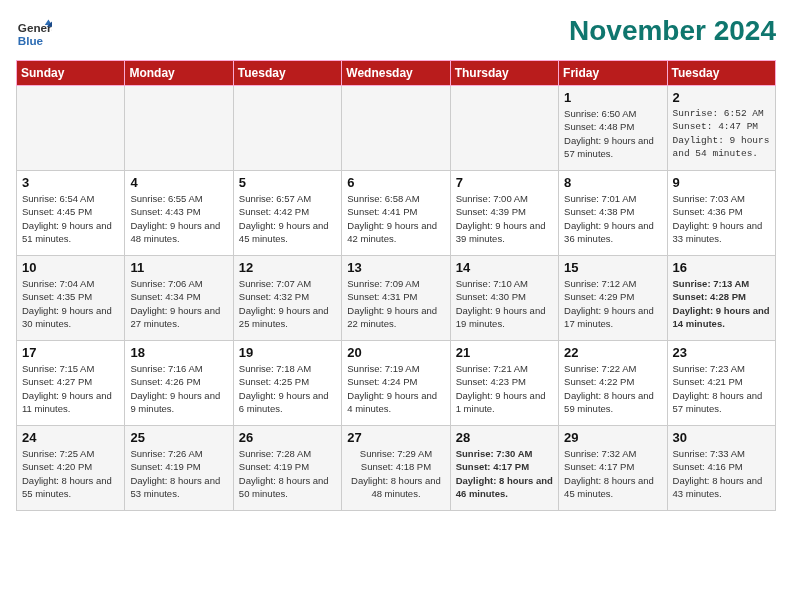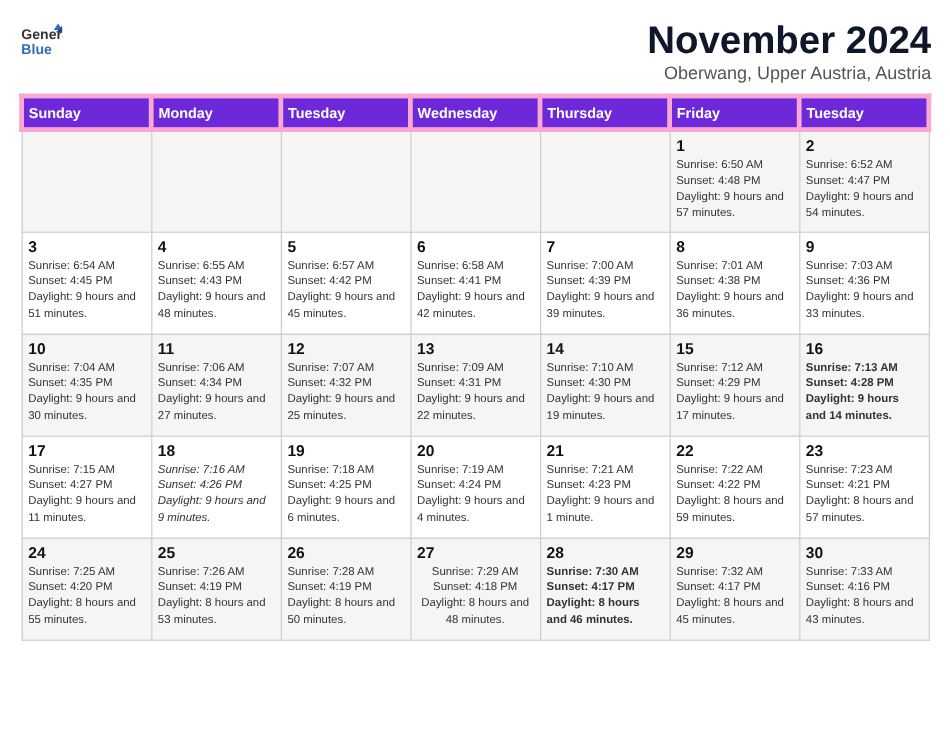--- a/index.html
+++ b/index.html
@@ -22,43 +22,43 @@
       gap: 4px;
     }
     .logo-icon {
       width: 36px;
       height: 36px;
     }
     .title-area {
       text-align: right;
     }
     .month-title {
-      font-size: 32px;
+      font-size: 28px;
       font-weight: bold;
-      color: #0f172a;
+      color: #0f766e;
       line-height: 1.1;
     }
     .location-title {
       font-size: 15px;
       color: #555;
       margin-top: 2px;
     }
     table {
       width: 100%;
       border-collapse: collapse;
       table-layout: fixed;
     }
     thead tr th {
-      background-color: #6d28d9;
+      background-color: #b91c1c;
       color: #fff;
       font-size: 12px;
       font-weight: bold;
       padding: 5px 4px;
       text-align: left;
-      border: 4px solid #f9a8d4;
+      border: 1px solid #f9a8d4;
     }
     tbody tr td {
       vertical-align: top;
       border: 1px solid #ccc;
       padding: 4px 5px;
       font-size: 10px;
       color: #222;
       height: 85px;
     }
     tbody tr:nth-child(odd) td {
@@ -89,21 +89,20 @@
   <div class="logo">
     <svg class="logo-icon" viewBox="0 0 40 40">
       <text x="2" y="18" font-size="13" font-weight="bold" fill="#333">General</text>
       <text x="2" y="32" font-size="13" font-weight="bold" fill="#2e6db4">Blue</text>
       <polygon points="32,10 40,10 36,4" fill="#2e6db4"></polygon>
       <polygon points="34,12 40,12 40,6" fill="#1a4a8a"></polygon>
     </svg>
   </div>
   <div class="title-area">
     <div class="month-title">November 2024</div>
-    <div class="location-title">Oberwang, Upper Austria, Austria</div>
   </div>
 </div>
 
 <table>
   <thead>
     <tr id="weekday-header">
         <th>Sunday</th>
         <th>Monday</th>
         <th>Tuesday</th>
         <th>Wednesday</th>
@@ -120,21 +119,21 @@
         <td class="empty-cell"></td>
         <td class="empty-cell"></td>
         <td>
           <div class="day-number">1</div>
           <div class="day-info" style="white-space: pre-line;">Sunrise: 6:50 AM
 Sunset: 4:48 PM
 Daylight: 9 hours and 57 minutes.</div>
         </td>
         <td>
           <div class="day-number">2</div>
-          <div class="day-info" style="white-space: pre-line;">Sunrise: 6:52 AM
+          <div class="day-info" style="white-space: pre-line; font-family: Liberation Mono, monospace;">Sunrise: 6:52 AM
 Sunset: 4:47 PM
 Daylight: 9 hours and 54 minutes.</div>
         </td>
       </tr>
       <tr>
         <td>
           <div class="day-number">3</div>
           <div class="day-info" style="white-space: pre-line;">Sunrise: 6:54 AM
 Sunset: 4:45 PM
 Daylight: 9 hours and 51 minutes.</div>
@@ -222,21 +221,21 @@
       </tr>
       <tr>
         <td>
           <div class="day-number">17</div>
           <div class="day-info" style="white-space: pre-line;">Sunrise: 7:15 AM
 Sunset: 4:27 PM
 Daylight: 9 hours and 11 minutes.</div>
         </td>
         <td>
           <div class="day-number">18</div>
-          <div class="day-info" style="white-space: pre-line; font-style: italic;">Sunrise: 7:16 AM
+          <div class="day-info" style="white-space: pre-line;">Sunrise: 7:16 AM
 Sunset: 4:26 PM
 Daylight: 9 hours and 9 minutes.</div>
         </td>
         <td>
           <div class="day-number">19</div>
           <div class="day-info" style="white-space: pre-line;">Sunrise: 7:18 AM
 Sunset: 4:25 PM
 Daylight: 9 hours and 6 minutes.</div>
         </td>
         <td>

